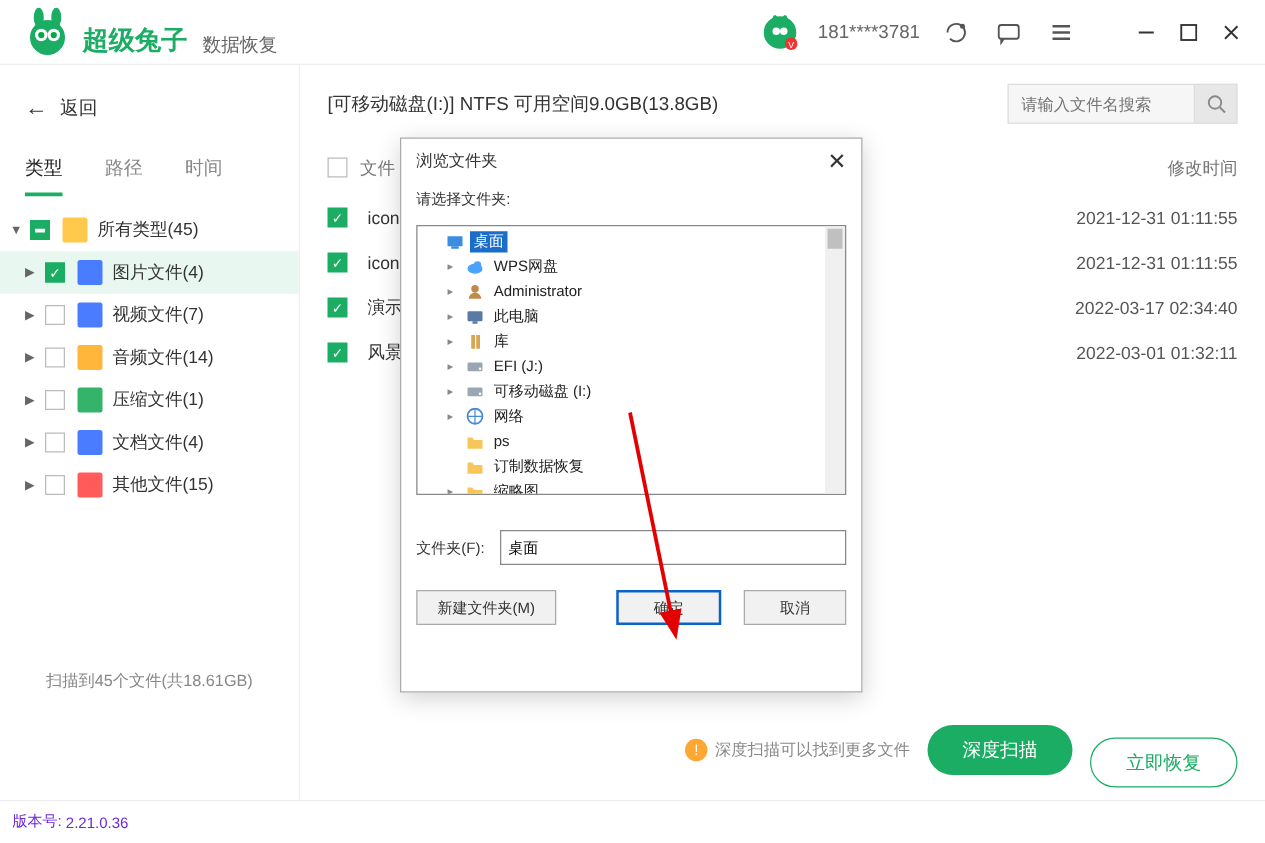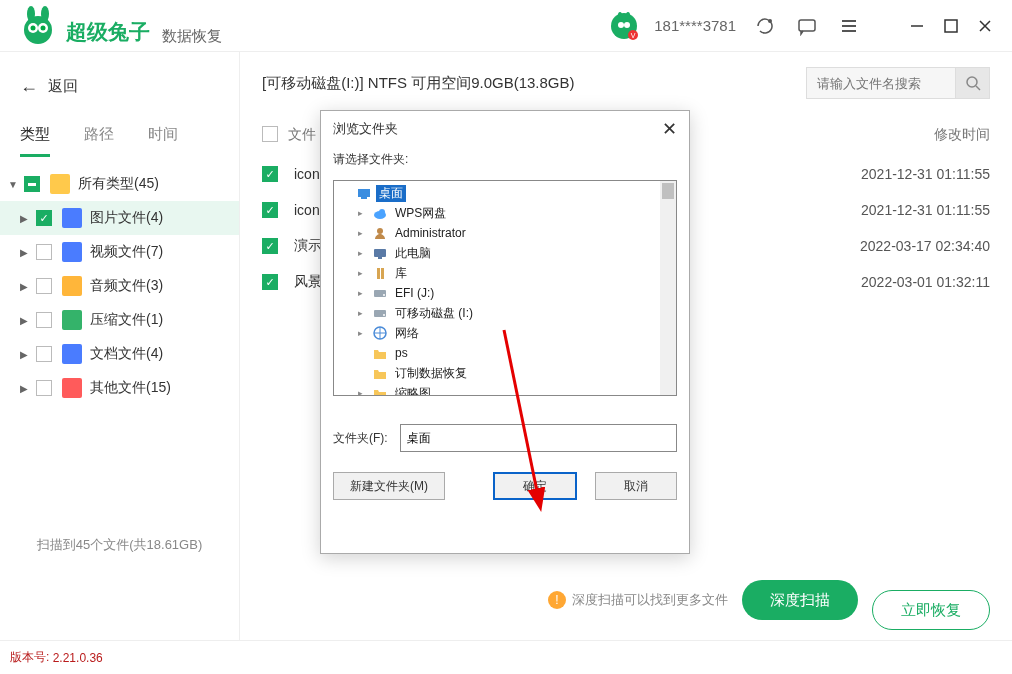--- a/index.html
+++ b/index.html
@@ -53,21 +53,21 @@
 .row { display:flex; align-items:center; height:36px; padding:0 22px; font-size:14px; color:#333;}
 .row .cb { width:16px; height:16px; background:#1aad63; display:flex; align-items:center; justify-content:center; color:#fff; font-size:11px; margin-right:16px; }
 .row .name { flex:1; }
 .row .date { width:190px; text-align:right; color:#555; font-size:14px;}
 .main-footer { position:absolute; bottom:0; left:0; right:0; height:80px; display:flex; align-items:center; justify-content:flex-end; padding:0 22px; gap:14px; }
 .hint { display:flex; align-items:center; gap:6px; color:#888; font-size:13px; }
 .hint .warn { width:18px; height:18px; border-radius:50%; background:#ffa733; color:#fff; display:flex; align-items:center; justify-content:center; font-size:12px;}
 .btn { height:40px; border-radius:20px; padding:0 28px; font-size:15px; cursor:pointer; display:flex; align-items:center; }
 .btn.solid { background:#1aad63; color:#fff; }
 .btn.outline { border:1px solid #1aad63; color:#1aad63;margin-top:20px; }
-.footer { height:34px; display:flex; align-items:center; padding:0 10px; font-size:12px; color:#b91c1c; border-top:1px solid #eee;}
+.footer { height:34px; display:flex; align-items:center; padding:0 10px; font-size:12px; color:#6d28d9; border-top:1px solid #eee;}
 
 
 .dialog { position:absolute; left:320px; top:110px; width:370px; height:444px; background:#fff; border:1px solid #aaa; box-shadow:0 4px 18px rgba(0,0,0,.18); display:flex; flex-direction:column; }
 .dlg-head { display:flex; align-items:center; height:36px; padding:0 12px; font-size:13px; }
 .dlg-close { margin-left:auto; font-size:18px; cursor:pointer;}
 .dlg-prompt { padding:4px 12px 6px; font-size:12px; color:#333; }
 .dlg-tree { margin:6px 12px 10px; height:216px; border:1px solid #888; overflow:hidden; position:relative;}
 .dtree-inner { height:100%; overflow-y:hidden; padding:2px 0;}
 .ditem { display:flex; align-items:center; font-size:12px; color:#222; height:20px; padding-left:8px; cursor:pointer;}
 .ditem .dcaret { width:10px; color:#888; font-size:9px; }
@@ -180,21 +180,21 @@
       <div class="tree-item" style="padding-left:20px">
           <span class="caret">▶</span>
           <span class="chk"></span>
           <span class="fi fi-vid"></span>
           <span>视频文件(7)</span>
         </div>
       <div class="tree-item" style="padding-left:20px">
           <span class="caret">▶</span>
           <span class="chk"></span>
           <span class="fi fi-aud"></span>
-          <span>音频文件(3)</span>
+          <span>音频文件(14)</span>
         </div>
       <div class="tree-item" style="padding-left:20px">
           <span class="caret">▶</span>
           <span class="chk"></span>
           <span class="fi fi-zip"></span>
           <span>压缩文件(1)</span>
         </div>
       <div class="tree-item" style="padding-left:20px">
           <span class="caret">▶</span>
           <span class="chk"></span>

